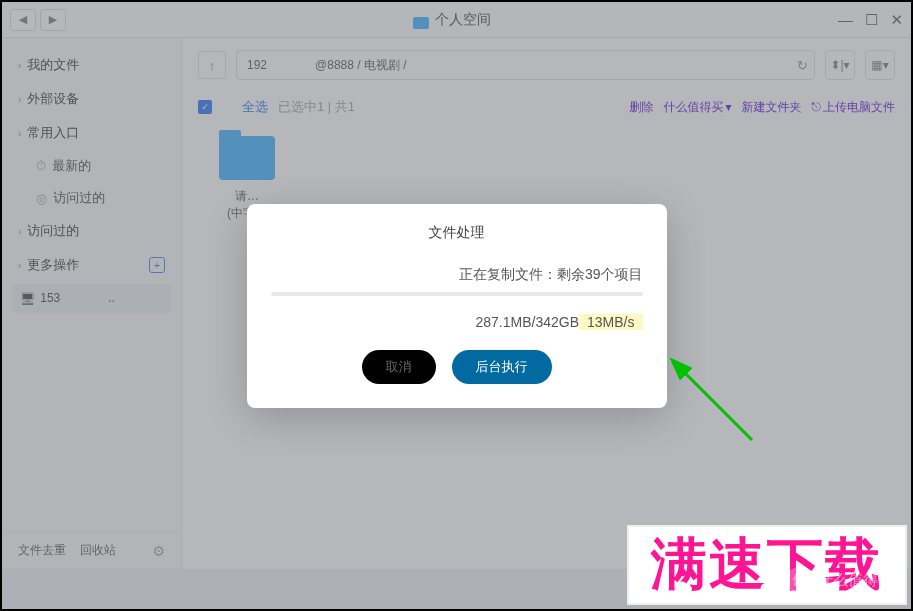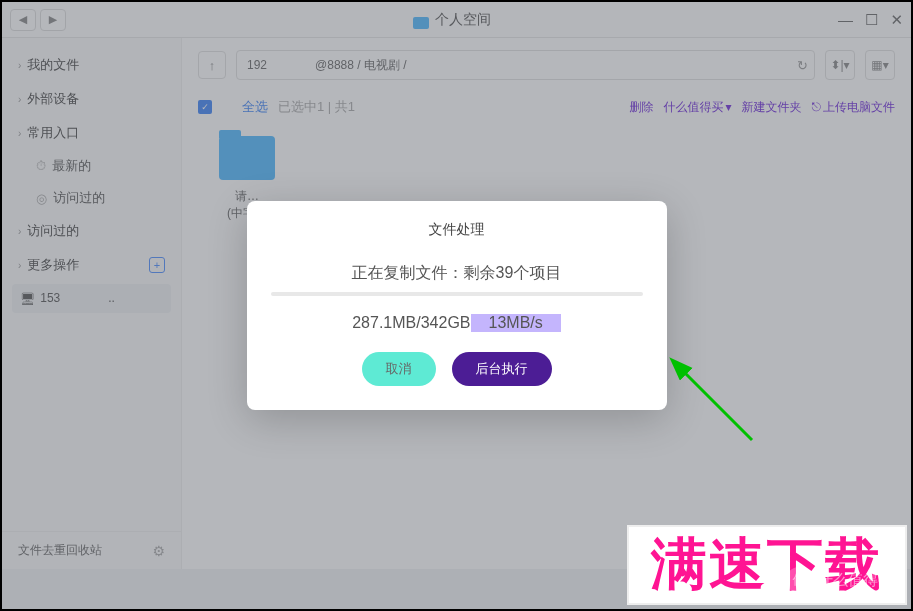--- a/index.html
+++ b/index.html
@@ -16,21 +16,21 @@
     .main { display: flex; height: 531px; background: #fafafa; }
     
     .sidebar { width: 180px; background: #fafafa; border-right: 1px solid #eee; padding-top: 10px; font-size: 13px; color: #444; display: flex; flex-direction: column; }
     .sb-section { padding: 8px 16px; display: flex; align-items: center; gap: 6px; cursor: pointer; }
     .sb-section.header { font-weight: 500; }
     .sb-section .chev { color: #999; font-size: 10px; }
     .sb-item { padding: 7px 16px 7px 34px; display: flex; align-items: center; gap: 6px; cursor: pointer; color: #555; }
     .sb-item .ico { color: #aaa; font-size: 13px; }
     .sb-device { margin: 2px 10px; padding: 6px 8px; background: #eef0f2; border-radius: 4px; font-size: 12px; color: #555; display: flex; align-items: center; gap: 5px; }
     .sb-add { width: 16px; height: 16px; border: 1px solid #4c8cff; color: #4c8cff; border-radius: 3px; display: flex; align-items: center; justify-content: center; font-size: 11px; margin-left: auto; }
-    .sb-footer { margin-top: auto; padding: 10px 16px; display: flex; font-size: 12px; color: #666; border-top: 1px solid #eee; align-items: center; }
+    .sb-footer { margin-top: auto; padding: 10px 16px; display: flex; gap: 14px; font-size: 12px; color: #666; border-top: 1px solid #eee; align-items: center; }
     .sb-footer .gear { margin-left: auto; color: #aaa; font-size: 14px; }
     
     .content { flex: 1; background: #fff; }
     .pathbar { display: flex; align-items: center; padding: 12px 16px; gap: 10px; }
     .up-btn { width: 28px; height: 28px; border: 1px solid #e0e0e0; border-radius: 4px; display: flex; align-items: center; justify-content: center; color: #888; cursor: pointer; font-size: 13px; }
     .path-input { flex: 1; height: 30px; border: 1px solid #e0e0e0; border-radius: 4px; padding: 0 32px 0 10px; font-size: 12px; color: #666; display: flex; align-items: center; position: relative; }
     .path-refresh { position: absolute; right: 6px; color: #999; cursor: pointer; font-size: 13px; }
     .tool-btn { width: 30px; height: 30px; border: 1px solid #e0e0e0; border-radius: 4px; display: flex; align-items: center; justify-content: center; color: #888; cursor: pointer; font-size: 12px; }
     
     .actionbar { display: flex; align-items: center; padding: 6px 16px 12px; gap: 10px; font-size: 13px; }
@@ -42,27 +42,27 @@
     
     .files { padding: 8px 20px; }
     .file-item { width: 90px; text-align: center; font-size: 12px; color: #666; }
     .file-folder { width: 56px; height: 44px; background: #4db8ff; border-radius: 4px; margin: 0 auto 8px; position: relative; }
     .file-folder::before { content: ''; position: absolute; top: -6px; left: 0; width: 22px; height: 8px; background: #4db8ff; border-radius: 2px 2px 0 0; }
     
     
     .overlay { position: absolute; inset: 0; background: rgba(90,95,105,0.45); display: flex; align-items: center; justify-content: center; }
     .dialog { width: 420px; background: #fff; border-radius: 8px; padding: 20px 24px 24px; box-shadow: 0 10px 40px rgba(0,0,0,0.2); }
     .dlg-title { text-align: center; font-size: 14px; color: #444; margin-bottom: 24px; }
-    .dlg-row { display: flex; justify-content: center; font-size: 16px; color: #555; margin-bottom: 8px; }
+    .dlg-row { display: flex; justify-content: flex-end; font-size: 14px; color: #555; margin-bottom: 8px; }
     .progress-track { height: 4px; background: #e8e8e8; border-radius: 2px; margin: 4px 0 18px; }
     .dlg-btns { display: flex; justify-content: center; gap: 16px; margin-top: 20px; }
     .btn { padding: 8px 24px; border-radius: 18px; font-size: 13px; cursor: pointer; border: none; }
-    .btn-cancel { background: #5eead4; color: #666; }
-    .btn-primary { background: #4c1d95; color: #fff; }
-    .hl { background: #c4b5fd; padding: 0 18px; }
+    .btn-cancel { background: #000000; color: #666; }
+    .btn-primary { background: #0369a1; color: #fff; }
+    .hl { background: #fef9c3; padding: 0 8px; }
     
     .arrow { position: absolute; left: 670px; top: 358px; pointer-events: none; }
     .arrow svg { overflow: visible; }
     
     .banner { position: absolute; right: 4px; bottom: 4px; background: #fff; border: 2px solid #eee; padding: 0 22px; font-size: 56px; font-weight: bold; color: #ff1493; letter-spacing: 2px; margin-top: 46px; }
     
     .watermark { position: absolute; right: 18px; bottom: 16px; display: flex; align-items: center; gap: 6px; color: rgba(255,255,255,0.55); font-size: 15px; z-index: 5; pointer-events: none; }
     .wm-circle { width: 26px; height: 26px; border-radius: 50%; background: rgba(255,255,255,0.25); display: flex; align-items: center; justify-content: center; font-size: 13px; color: rgba(255,255,255,0.6); }
   </style>
 </head>

